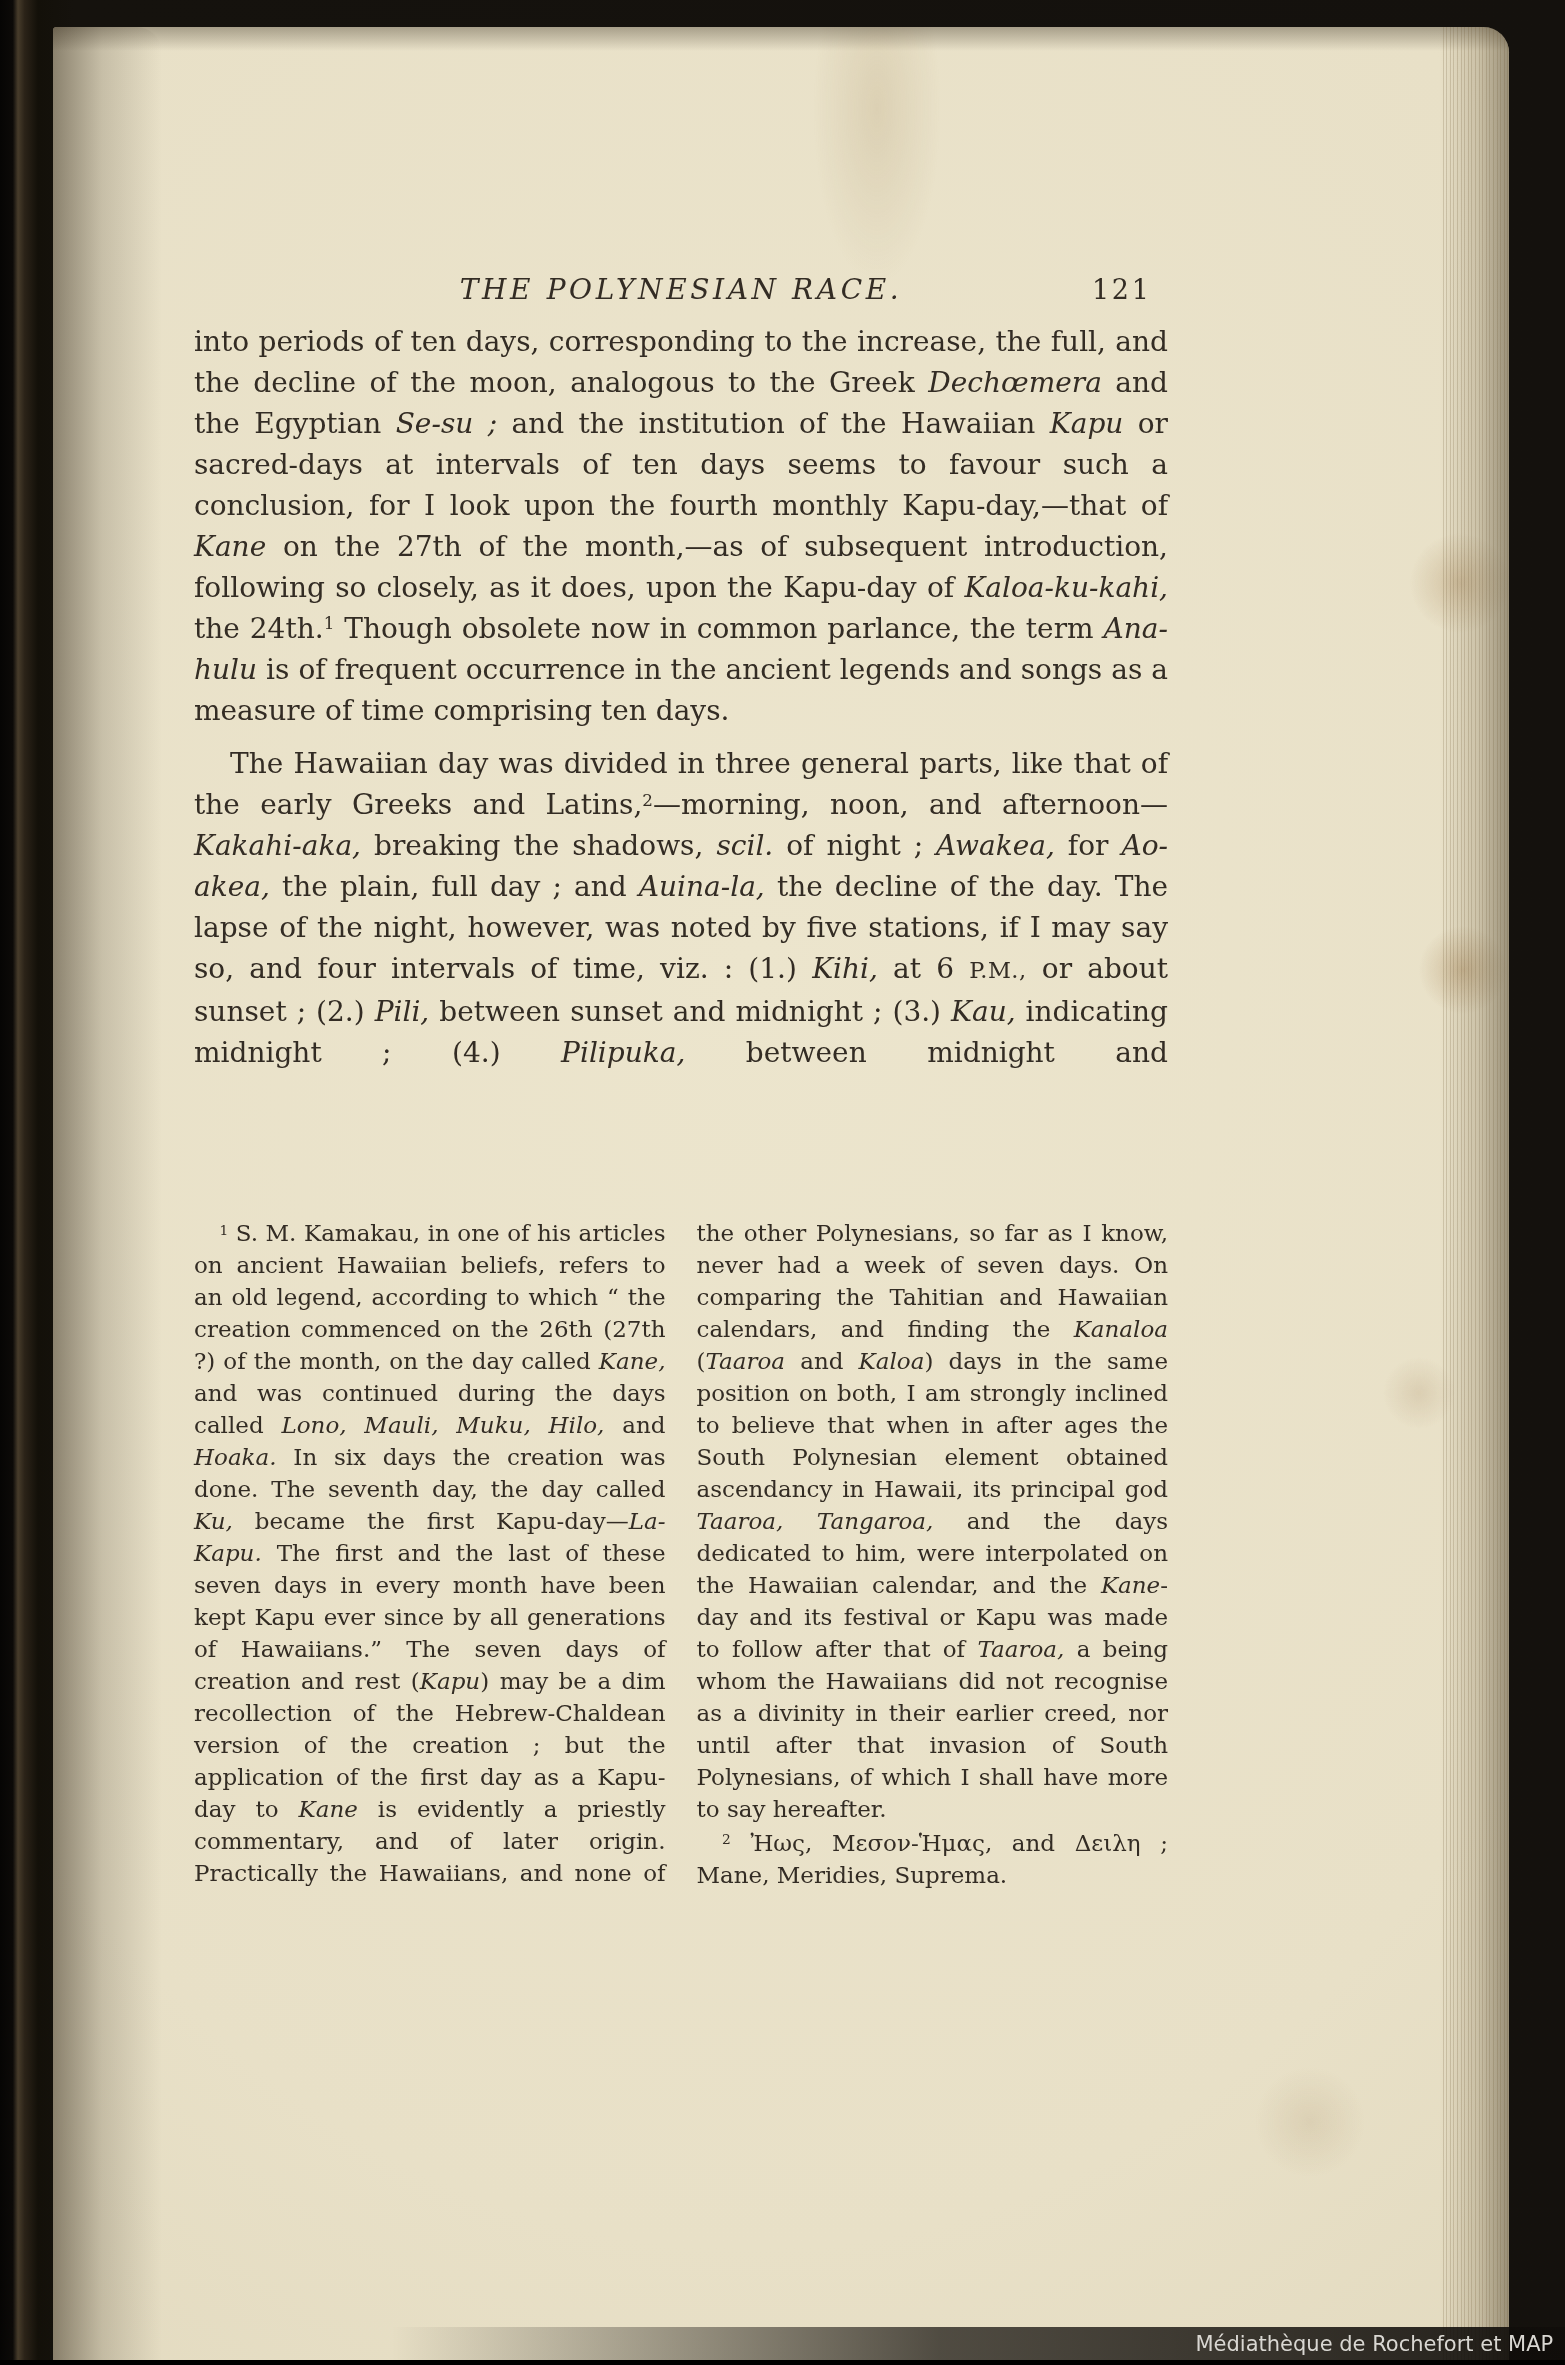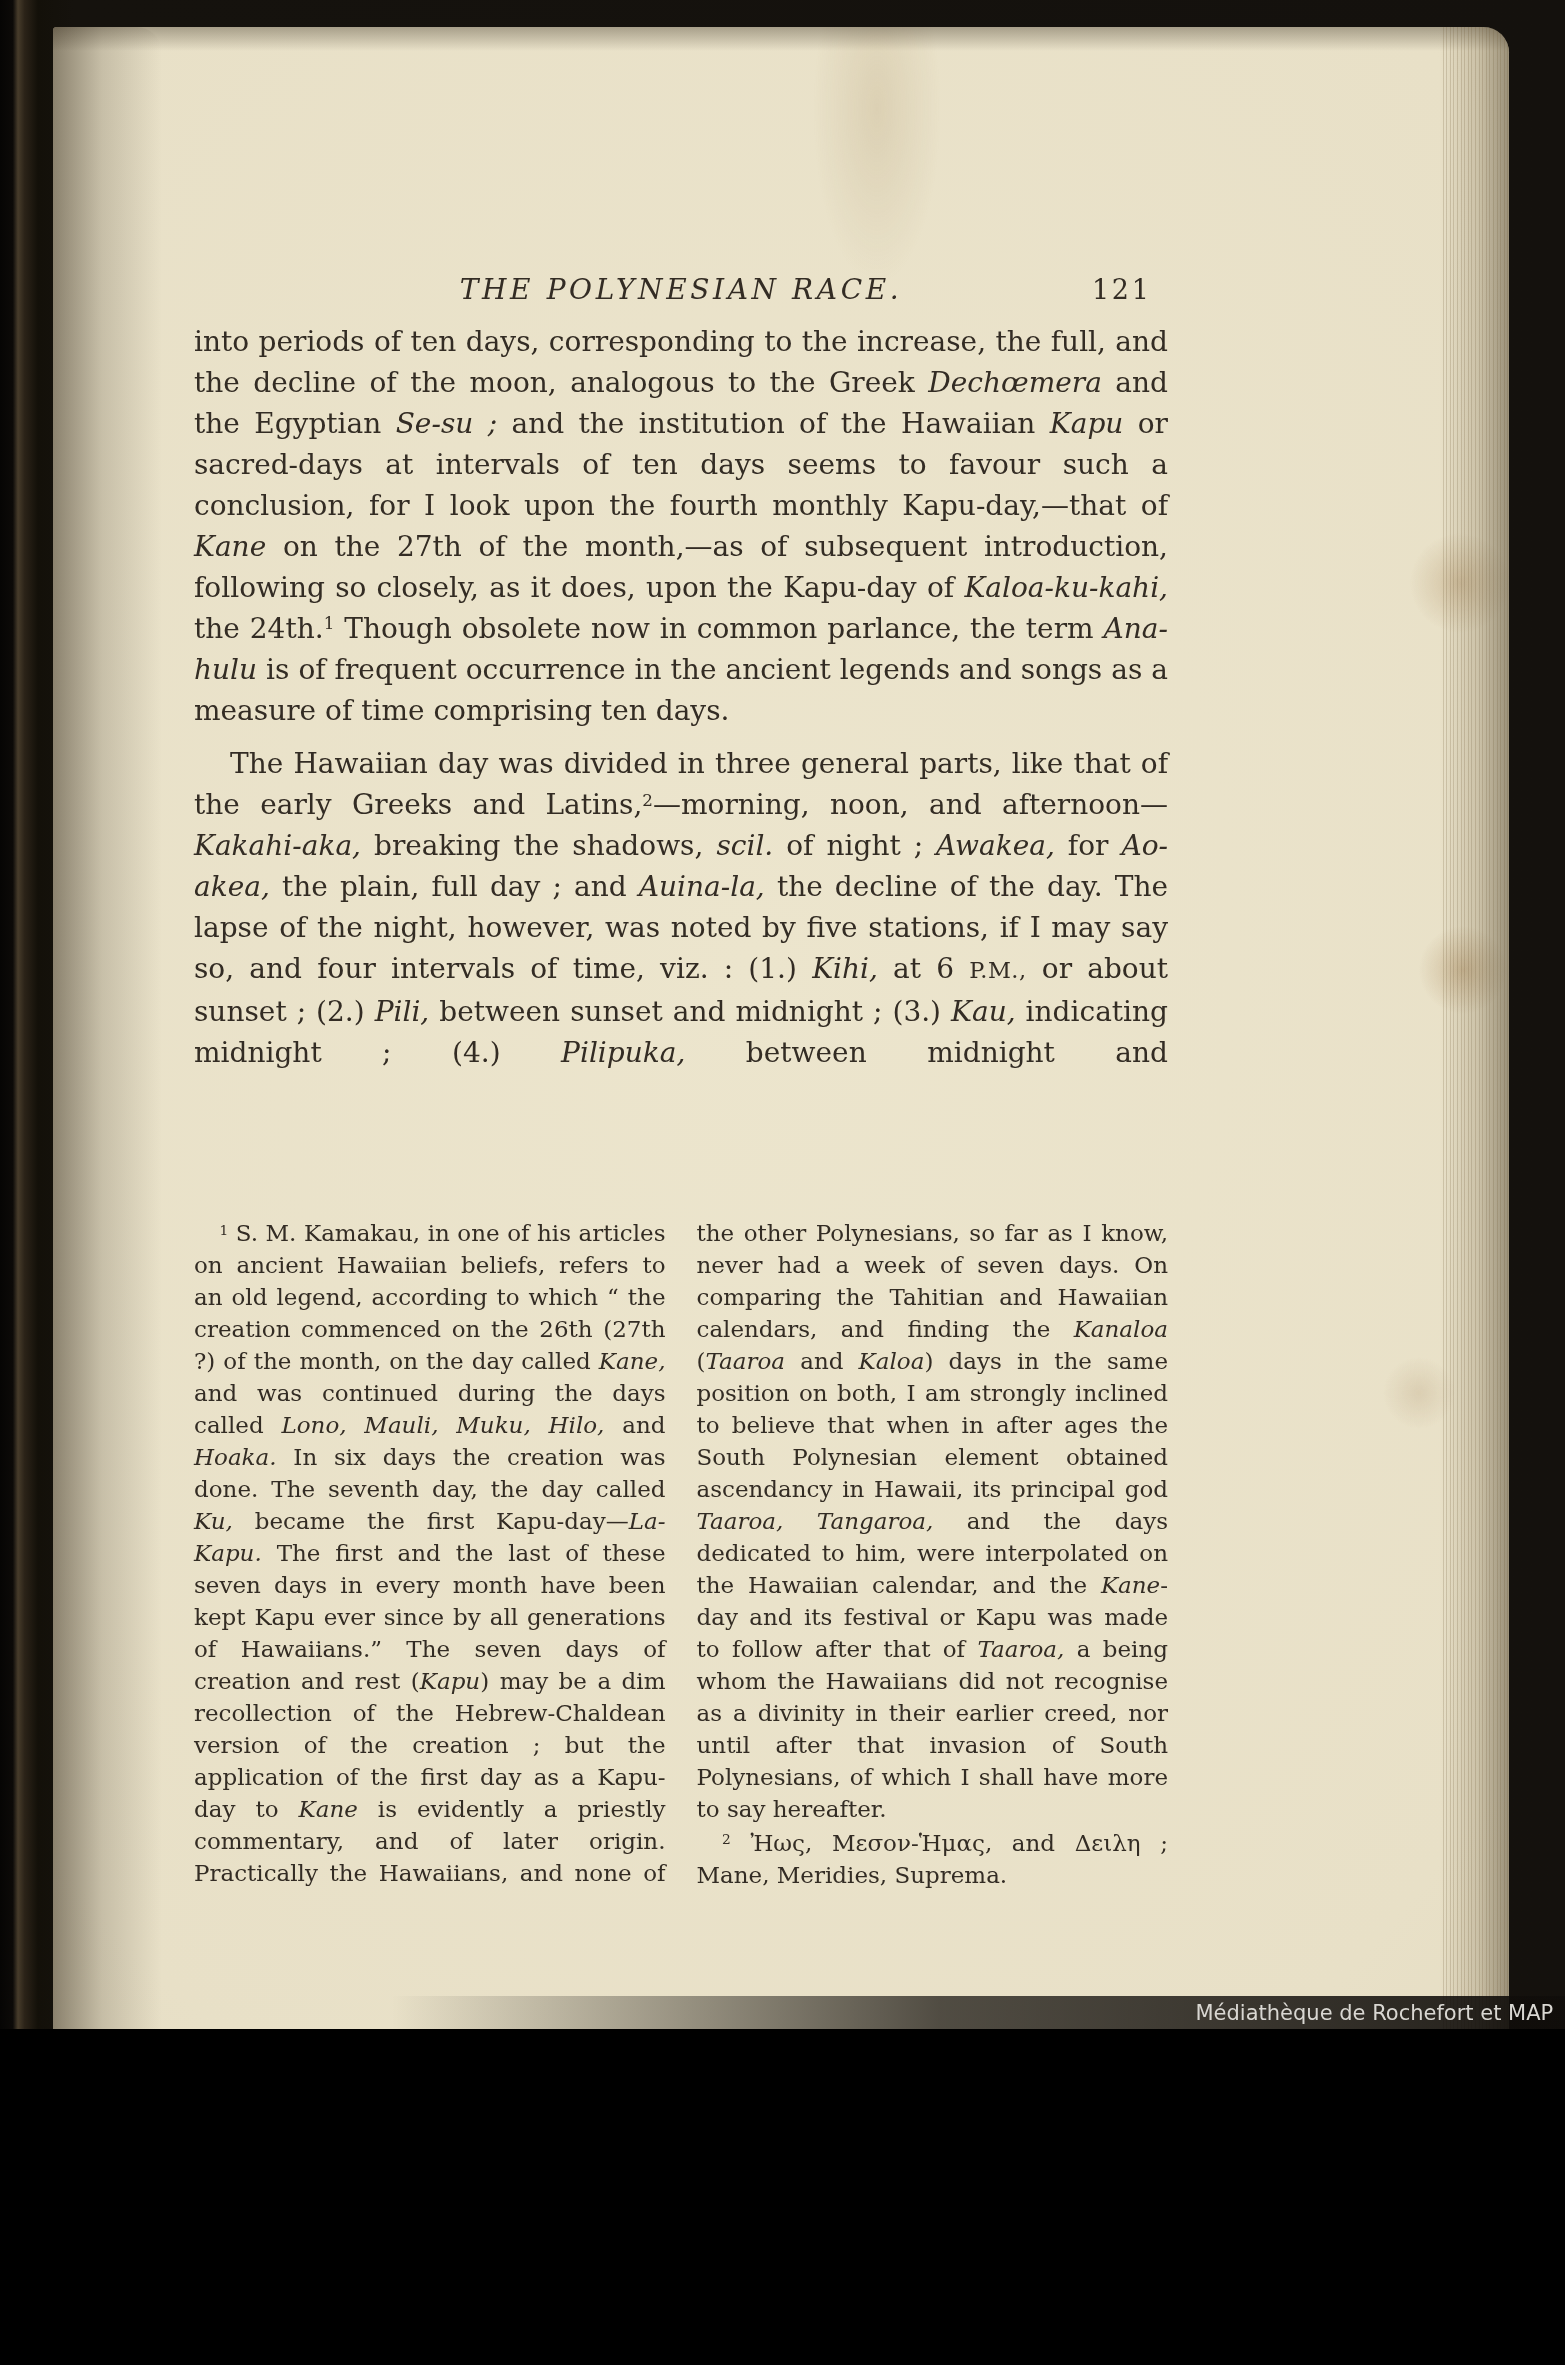--- a/index.html
+++ b/index.html
@@ -1,17 +1,17 @@
 <!DOCTYPE html>
 <html style="font-size:14.6px"><head>
 <meta charset="utf-8">
 <style>
   html,body { margin:0; padding:0; background:#000; }
   .photo {
-    position:relative; width:1566px; height:2029px; overflow:hidden;
+    position:relative; width:1566px; height:2360px; overflow:hidden;
     background:
       linear-gradient(to right,
         #060504 0px, #0c0a08 12.8px, #473c2b 18px, #2b2318 24.6px,
         #131009 38px, #15120d 73px, #14110d 100%);
     font-family:"DejaVu Serif","Liberation Serif",serif;
   }
   .page {
     position:absolute; left:53px; top:27px; width:1456px; height:2338px;
     border-radius:3.6px 25.5px 0 0;
     background:

